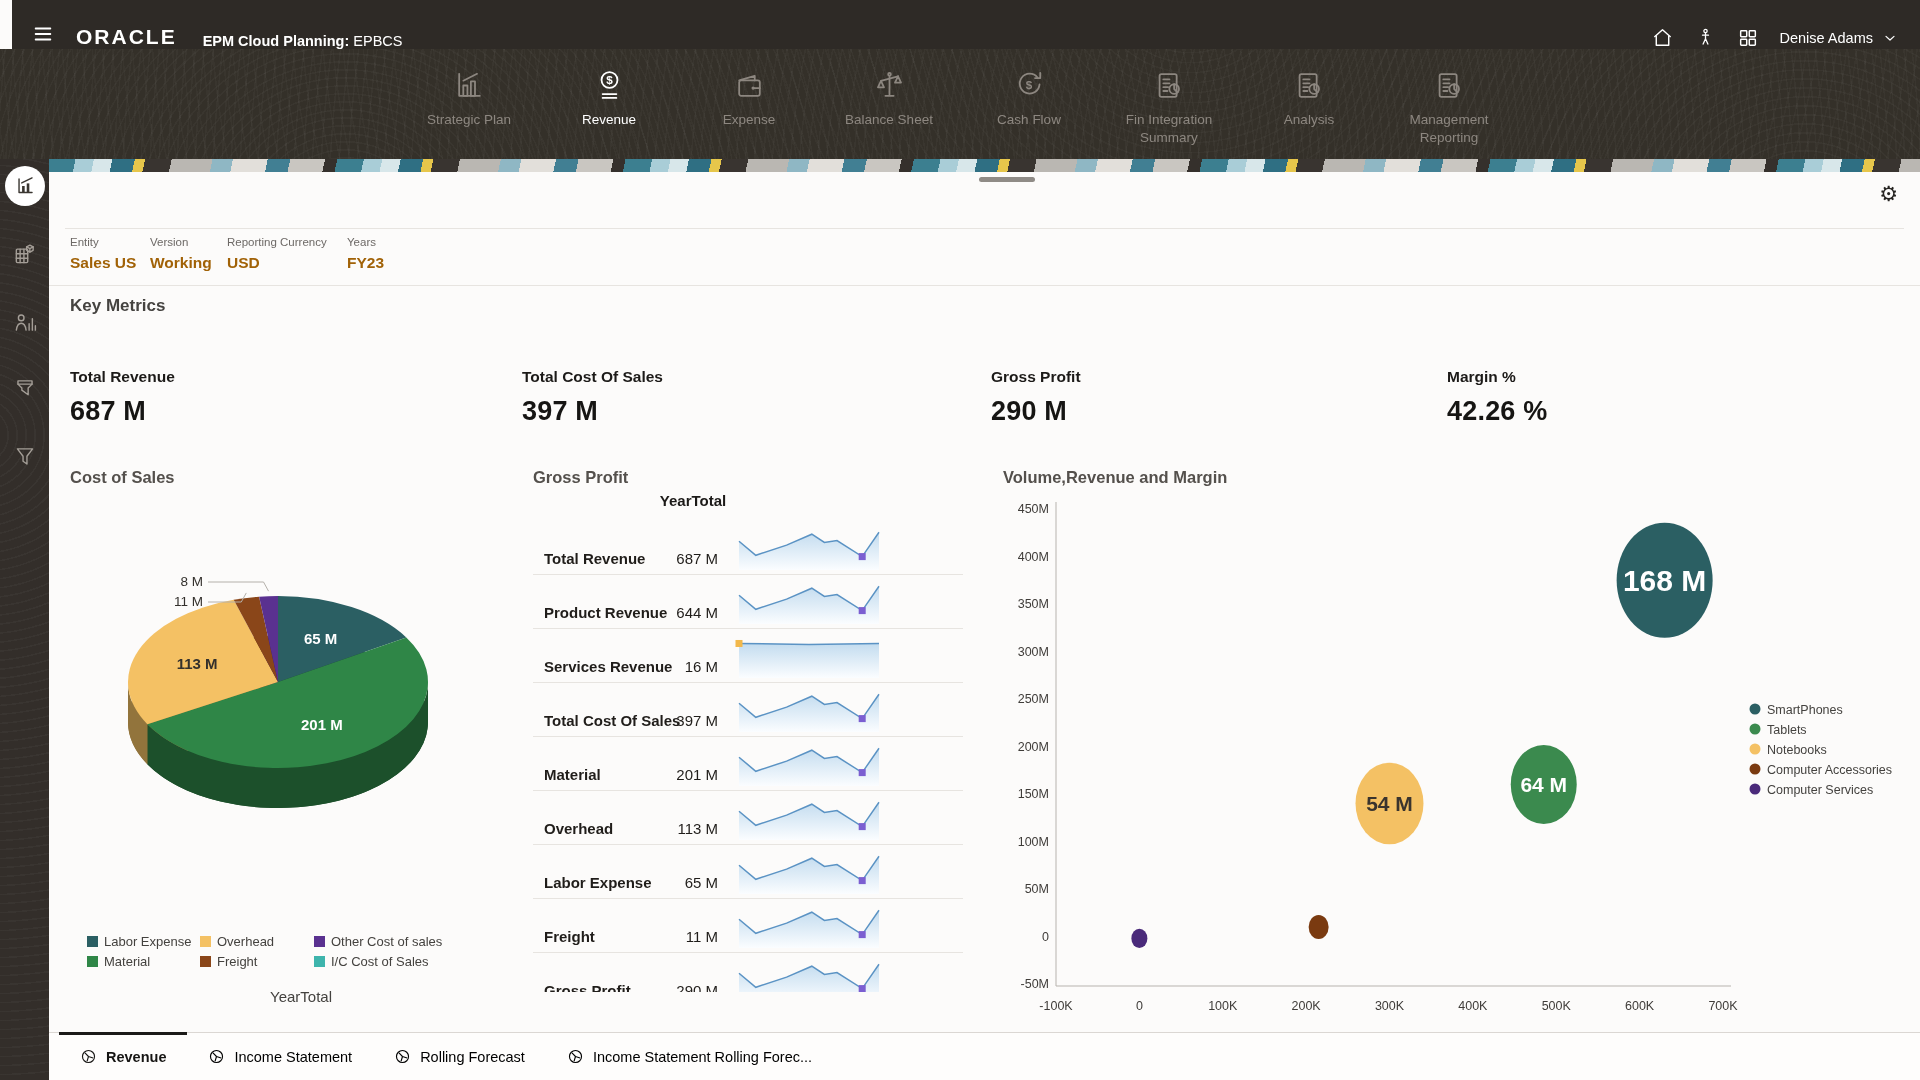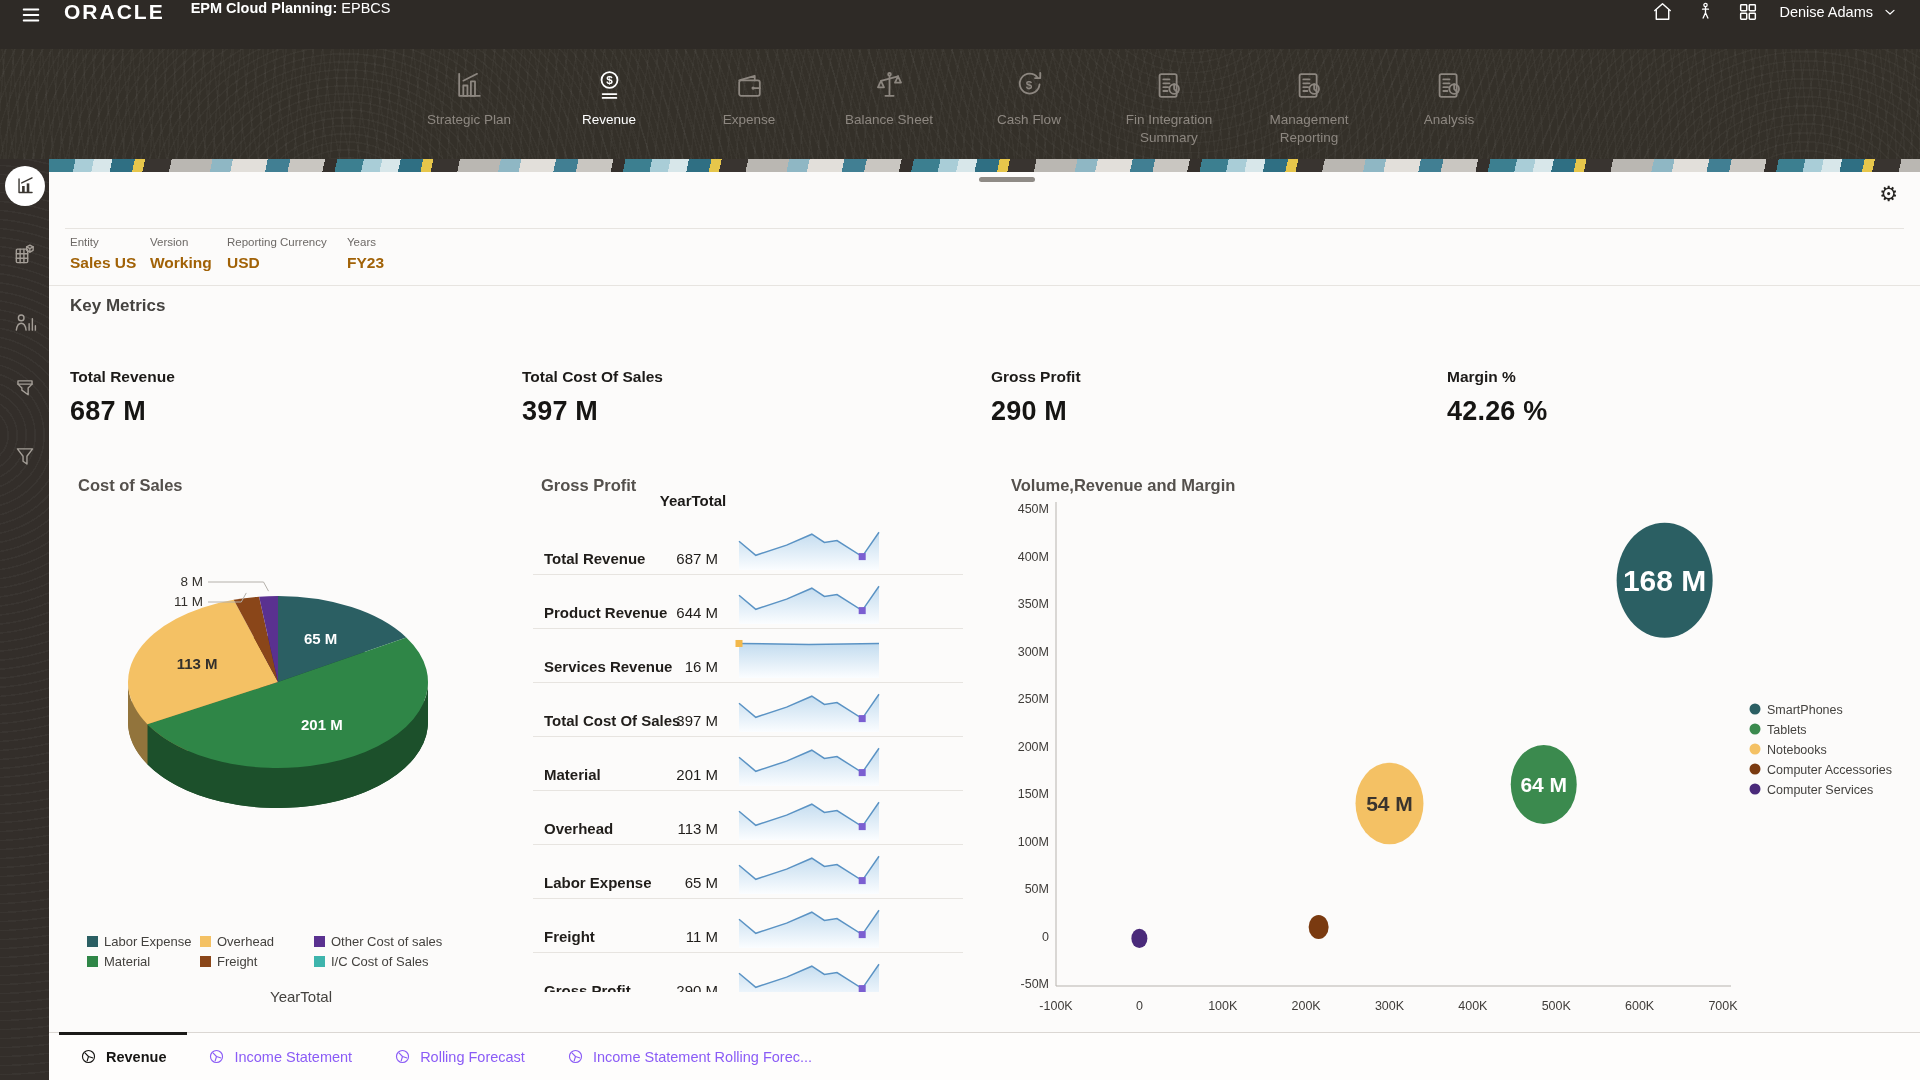--- a/index.html
+++ b/index.html
@@ -1,22 +1,22 @@
 <!DOCTYPE html>
 <html><head>
 <meta charset="utf-8">
 <style>
   html,body{margin:0;padding:0;width:1920px;height:1080px;overflow:hidden;
     font-family:"Liberation Sans",sans-serif;background:#fcfbfa;}
   *{box-sizing:border-box;}
   button{font-family:inherit;}
 
   
-  .topbar{position:absolute;top:0;left:0;right:0;height:49px;background:#2e2a26;
-    display:flex;align-items:flex-start;color:#fff;z-index:6;}
+  .topbar{position:absolute;top:0;left:12px;right:0;height:49px;background:#2e2a26;
+    display:flex;align-items:flex-end;color:#fff;z-index:6;}
   .hamburger{margin-left:16px;background:none;border:none;color:#fff;cursor:pointer;display:flex;padding:4px;}
   .brand{font-size:21px;font-weight:700;letter-spacing:2px;margin-left:18px;}
   .app-title{margin-left:26px;font-size:14.5px;}
   .app-title .b{font-weight:700;}
   .top-right{margin-left:auto;display:flex;align-items:center;gap:21px;margin-right:22px;}
   .tbtn{background:none;border:none;color:#fff;padding:0;cursor:pointer;display:flex;}
   .user{display:flex;align-items:center;gap:9px;font-size:14.5px;cursor:pointer;}
 
   
   .navstrip{position:absolute;top:49px;left:0;right:0;height:110px;background-color:#343029;
@@ -50,36 +50,36 @@
     color:#262421;font-family:"DejaVu Sans",sans-serif;}
   .div-a{position:absolute;top:56px;left:16px;right:16px;height:1px;background:#e7e4e0;}
   .div-b{position:absolute;top:113px;left:0;right:0;height:1px;background:#e7e4e0;}
   .pov-field{position:absolute;top:64px;}
   .pov-label{font-size:11.5px;color:#6d6966;}
   .pov-value{font-size:15.5px;font-weight:700;color:#a16207;margin-top:6px;cursor:pointer;}
   .km-title{position:absolute;top:124px;left:21px;font-size:17px;font-weight:700;color:#454340;margin:0;}
   .metric{position:absolute;top:196px;}
   .metric-label{font-size:15.5px;font-weight:700;color:#1c1a18;}
   .metric-value{font-size:27px;font-weight:700;color:#161513;margin-top:10px;letter-spacing:.2px;}
-  .sec-title{position:absolute;top:296px;font-size:16.5px;font-weight:700;color:#54504c;margin:8px;}
+  .sec-title{position:absolute;top:296px;font-size:16.5px;font-weight:700;color:#54504c;margin:0;}
   .t1{left:21px;}.t2{left:484px;}.t3{left:954px;}
   .pie-host{position:absolute;left:14px;top:318px;width:455px;height:545px;}
   .gp-table{position:absolute;left:484px;top:318px;width:430px;height:502px;overflow:hidden;}
   .gp-head{height:31px;position:relative;}
   .gp-head span{position:absolute;left:95px;top:2px;width:130px;text-align:center;font-weight:700;font-size:15px;color:#1c1a18;}
   .gp-row{height:54px;position:relative;border-bottom:1px solid #e7e4e0;}
   .gp-label{position:absolute;left:11px;bottom:7px;font-size:15px;font-weight:700;color:#201d1a;}
   .gp-value{position:absolute;right:245px;bottom:7px;font-size:15px;color:#201d1a;}
   .gp-spark{position:absolute;left:202px;bottom:3px;}
   .bubble-host{position:absolute;left:954px;top:318px;width:917px;height:540px;text-align:right;}
 
   
   .tabbar{position:absolute;left:49px;right:0;bottom:0;height:48px;background:#fefdfc;border-top:1px solid #dbd7d3;
     display:flex;align-items:stretch;padding-left:10px;z-index:6;}
-  .tab{position:relative;display:flex;align-items:center;gap:9px;padding:0 21px;font-size:14.5px;color:#8b5cf6;cursor:pointer;background:none;border:none;}
+  .tab{position:relative;display:flex;align-items:center;gap:9px;padding:0 21px;font-size:14.5px;color:#000000;cursor:pointer;background:none;border:none;}
   .tab.active{color:#161513;font-weight:700;}
   .tab.active::before{content:"";position:absolute;top:-1px;left:0;right:0;height:3px;background:#1b1a18;}
   svg{display:block;}
 </style>
 </head>
 <body>
 
 <svg width="0" height="0" aria-hidden="true">
     <defs>
   <linearGradient id="sparkfill" x1="0" y1="0" x2="0" y2="1">
@@ -184,30 +184,30 @@
         </svg>
         <div class="nav-label">Fin Integration Summary</div>
       </div>
       <div class="nav-item">
         <svg class="nicon" width="33" height="33" viewBox="0 0 24 24" fill="none" stroke="currentColor" stroke-width="1.3" stroke-linecap="round" stroke-linejoin="round" style="margin:0 auto">
           <rect x="4.8" y="3.8" width="12.4" height="16.4" rx="1.3"></rect>
           <path d="M7.5 7.6h4.5M7.5 10.4h4.5M7.5 13.2h3.5M7.5 16h3"></path>
           <circle cx="15.4" cy="14.6" r="3.5"></circle>
           <path d="M15.4 14.6v-3.5M15.4 14.6l2.5 2.4"></path>
         </svg>
-        <div class="nav-label">Management Reporting</div>
+        <div class="nav-label">Analysis</div>
       </div>
       <div class="nav-item">
         <svg class="nicon" width="33" height="33" viewBox="0 0 24 24" fill="none" stroke="currentColor" stroke-width="1.3" stroke-linecap="round" stroke-linejoin="round" style="margin:0 auto">
           <rect x="4.8" y="3.8" width="12.4" height="16.4" rx="1.3"></rect>
           <path d="M7.5 7.6h4.5M7.5 10.4h4.5M7.5 13.2h3.5M7.5 16h3"></path>
           <circle cx="15.4" cy="14.6" r="3.5"></circle>
           <path d="M15.4 14.6v-3.5M15.4 14.6l2.5 2.4"></path>
         </svg>
-        <div class="nav-label">Analysis</div>
+        <div class="nav-label">Management Reporting</div>
       </div>
     </div>
 </nav>
 
 <aside class="sidebar" id="side-items">
     <div class="side-item active" style="top: 7px;">
       <svg width="26" height="26" viewBox="0 0 24 24" fill="none" stroke="currentColor" stroke-width="1.3" stroke-linecap="round" stroke-linejoin="round">
         <path d="M6.5 5.5v12.5h12"></path>
         <rect x="9.3" y="12" width="2.4" height="6" fill="currentColor" stroke="none"></rect>
         <rect x="13.6" y="9.6" width="2.4" height="8.4" fill="currentColor" stroke="none"></rect>

